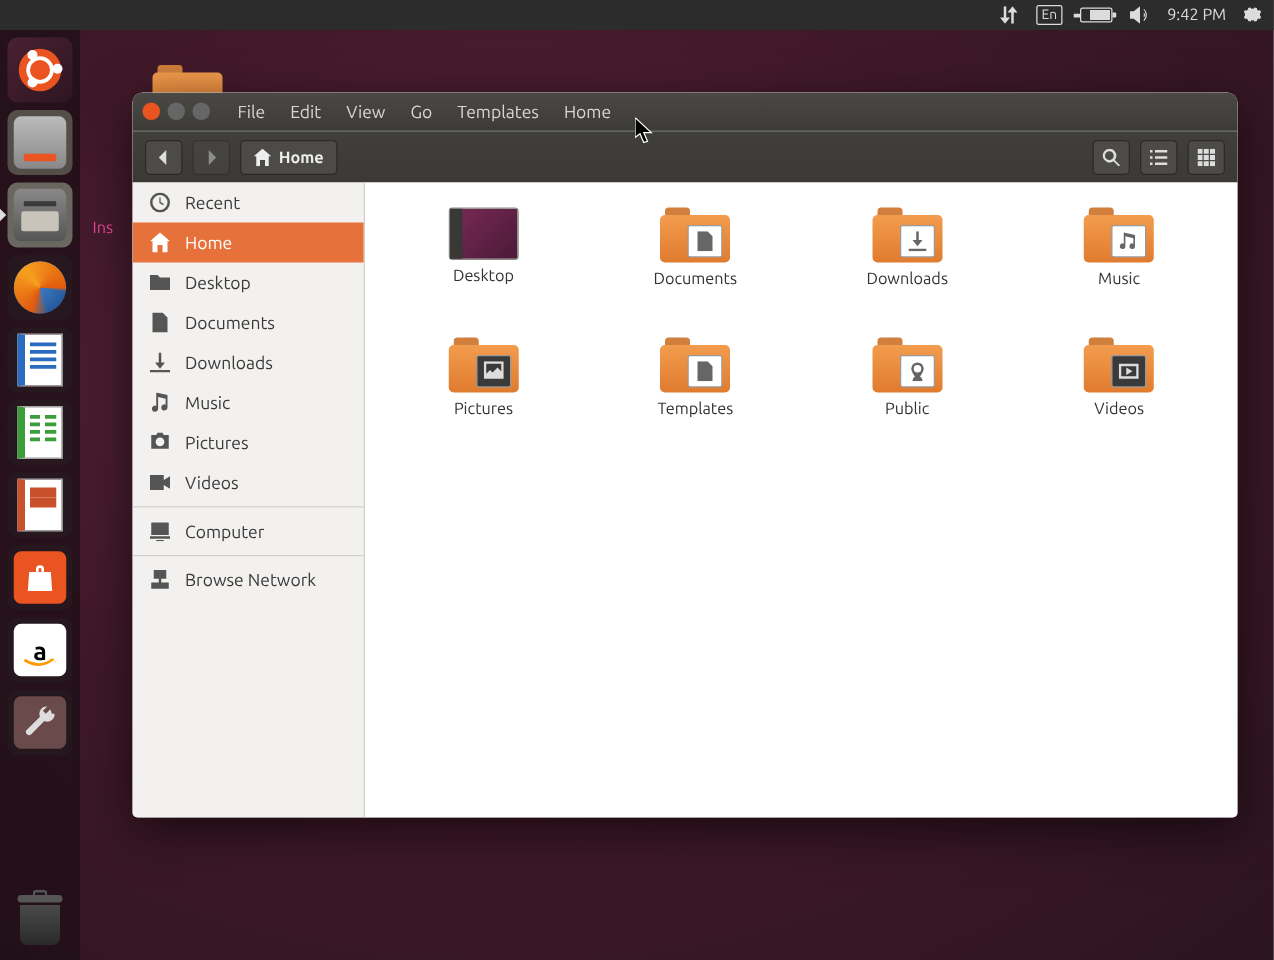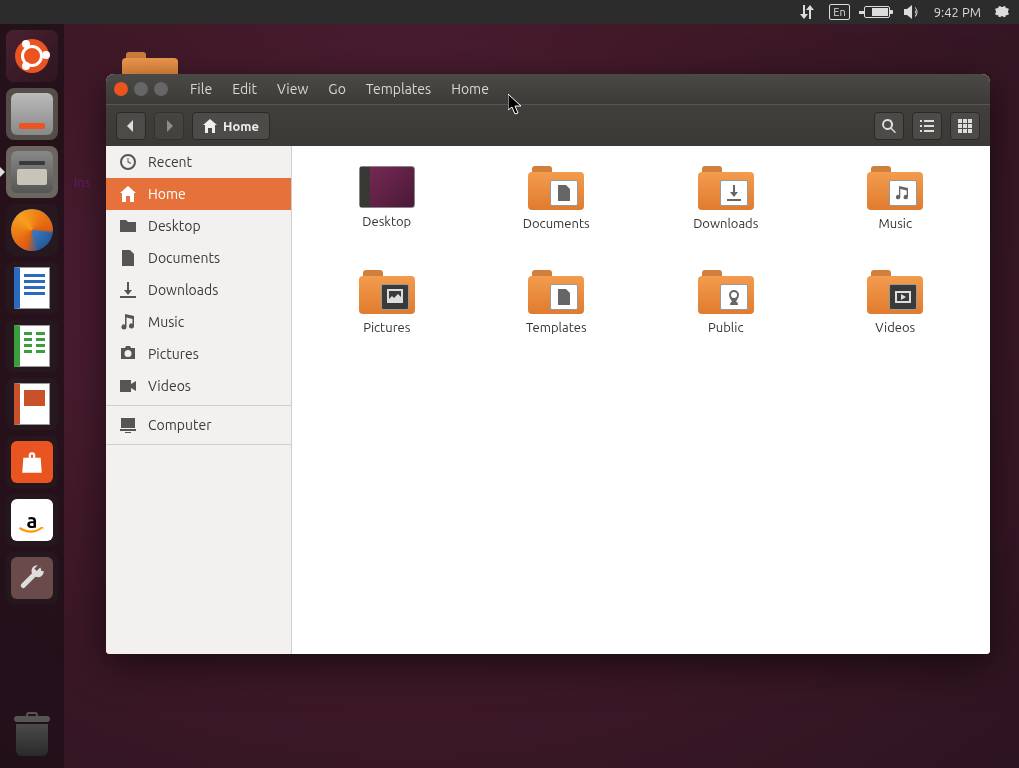--- a/index.html
+++ b/index.html
@@ -81,21 +81,21 @@
 
   .trash-can{ width:40px; height:44px; position:relative;}
   .trash-can .bin{position:absolute;bottom:0;left:4px;right:4px;height:32px;background:linear-gradient(#4a4a4a,#2a2a2a);border-radius:0 0 6px 6px;}
   .trash-can .lid{position:absolute;top:4px;left:2px;right:2px;height:6px;background:#555;border-radius:3px;}
   .trash-can .handle{position:absolute;top:0;left:14px;right:14px;height:6px;border:2px solid #555;border-bottom:none;border-radius:3px 3px 0 0;}
 
   
   .desktop-folder-bg {
     position:absolute; top:52px; left:122px; width:56px; height:64px; text-align:center; color:#eee; font-size:12px;
   }
-  .desktop-text-bg { position:absolute; top:175px; left:74px; color:#701a75; font-size:13px; }
+  .desktop-text-bg { position:absolute; top:175px; left:74px; color:#ec4899; font-size:13px; }
 
   
   .window {
     position:absolute; top:74px; left:106px; width:884px; height:580px;
     background:#f7f7f5;
     border-radius:8px 8px 4px 4px;
     box-shadow: 0 10px 40px rgba(0,0,0,0.6);
     display:flex; flex-direction:column;
     overflow:hidden;
   }
@@ -344,20 +344,26 @@
           <span>Videos</span>
         </div>
         <div class="side-sep"></div>
         <div class="side-item">
           <svg viewBox="0 0 16 16">
             <path d="M1 1h14v10H1zm-1 11h16v2H7v1h4v1H5v-1h2v-1H0z"></path>
           </svg>
           <span>Computer</span>
         </div>
         <div class="side-sep"></div>
+        <div class="side-item">
+          <svg viewBox="0 0 16 16">
+            <path d="M1 10h14v5H1zm2 2h2v1H3zM3 0h10v7H3zm2 2h2v1H5z M7 7h2v3H7z"></path>
+          </svg>
+          <span>Browse Network</span>
+        </div>
       </div>
     <div class="content" id="content">
         <div class="folder-item">
           <div class="desktop-thumb"></div>
           <div>Desktop</div>
         </div>
         <div class="folder-item">
           <div class="folder-icon">
             <div class="ftab"></div>
             <div class="fbody"></div>

